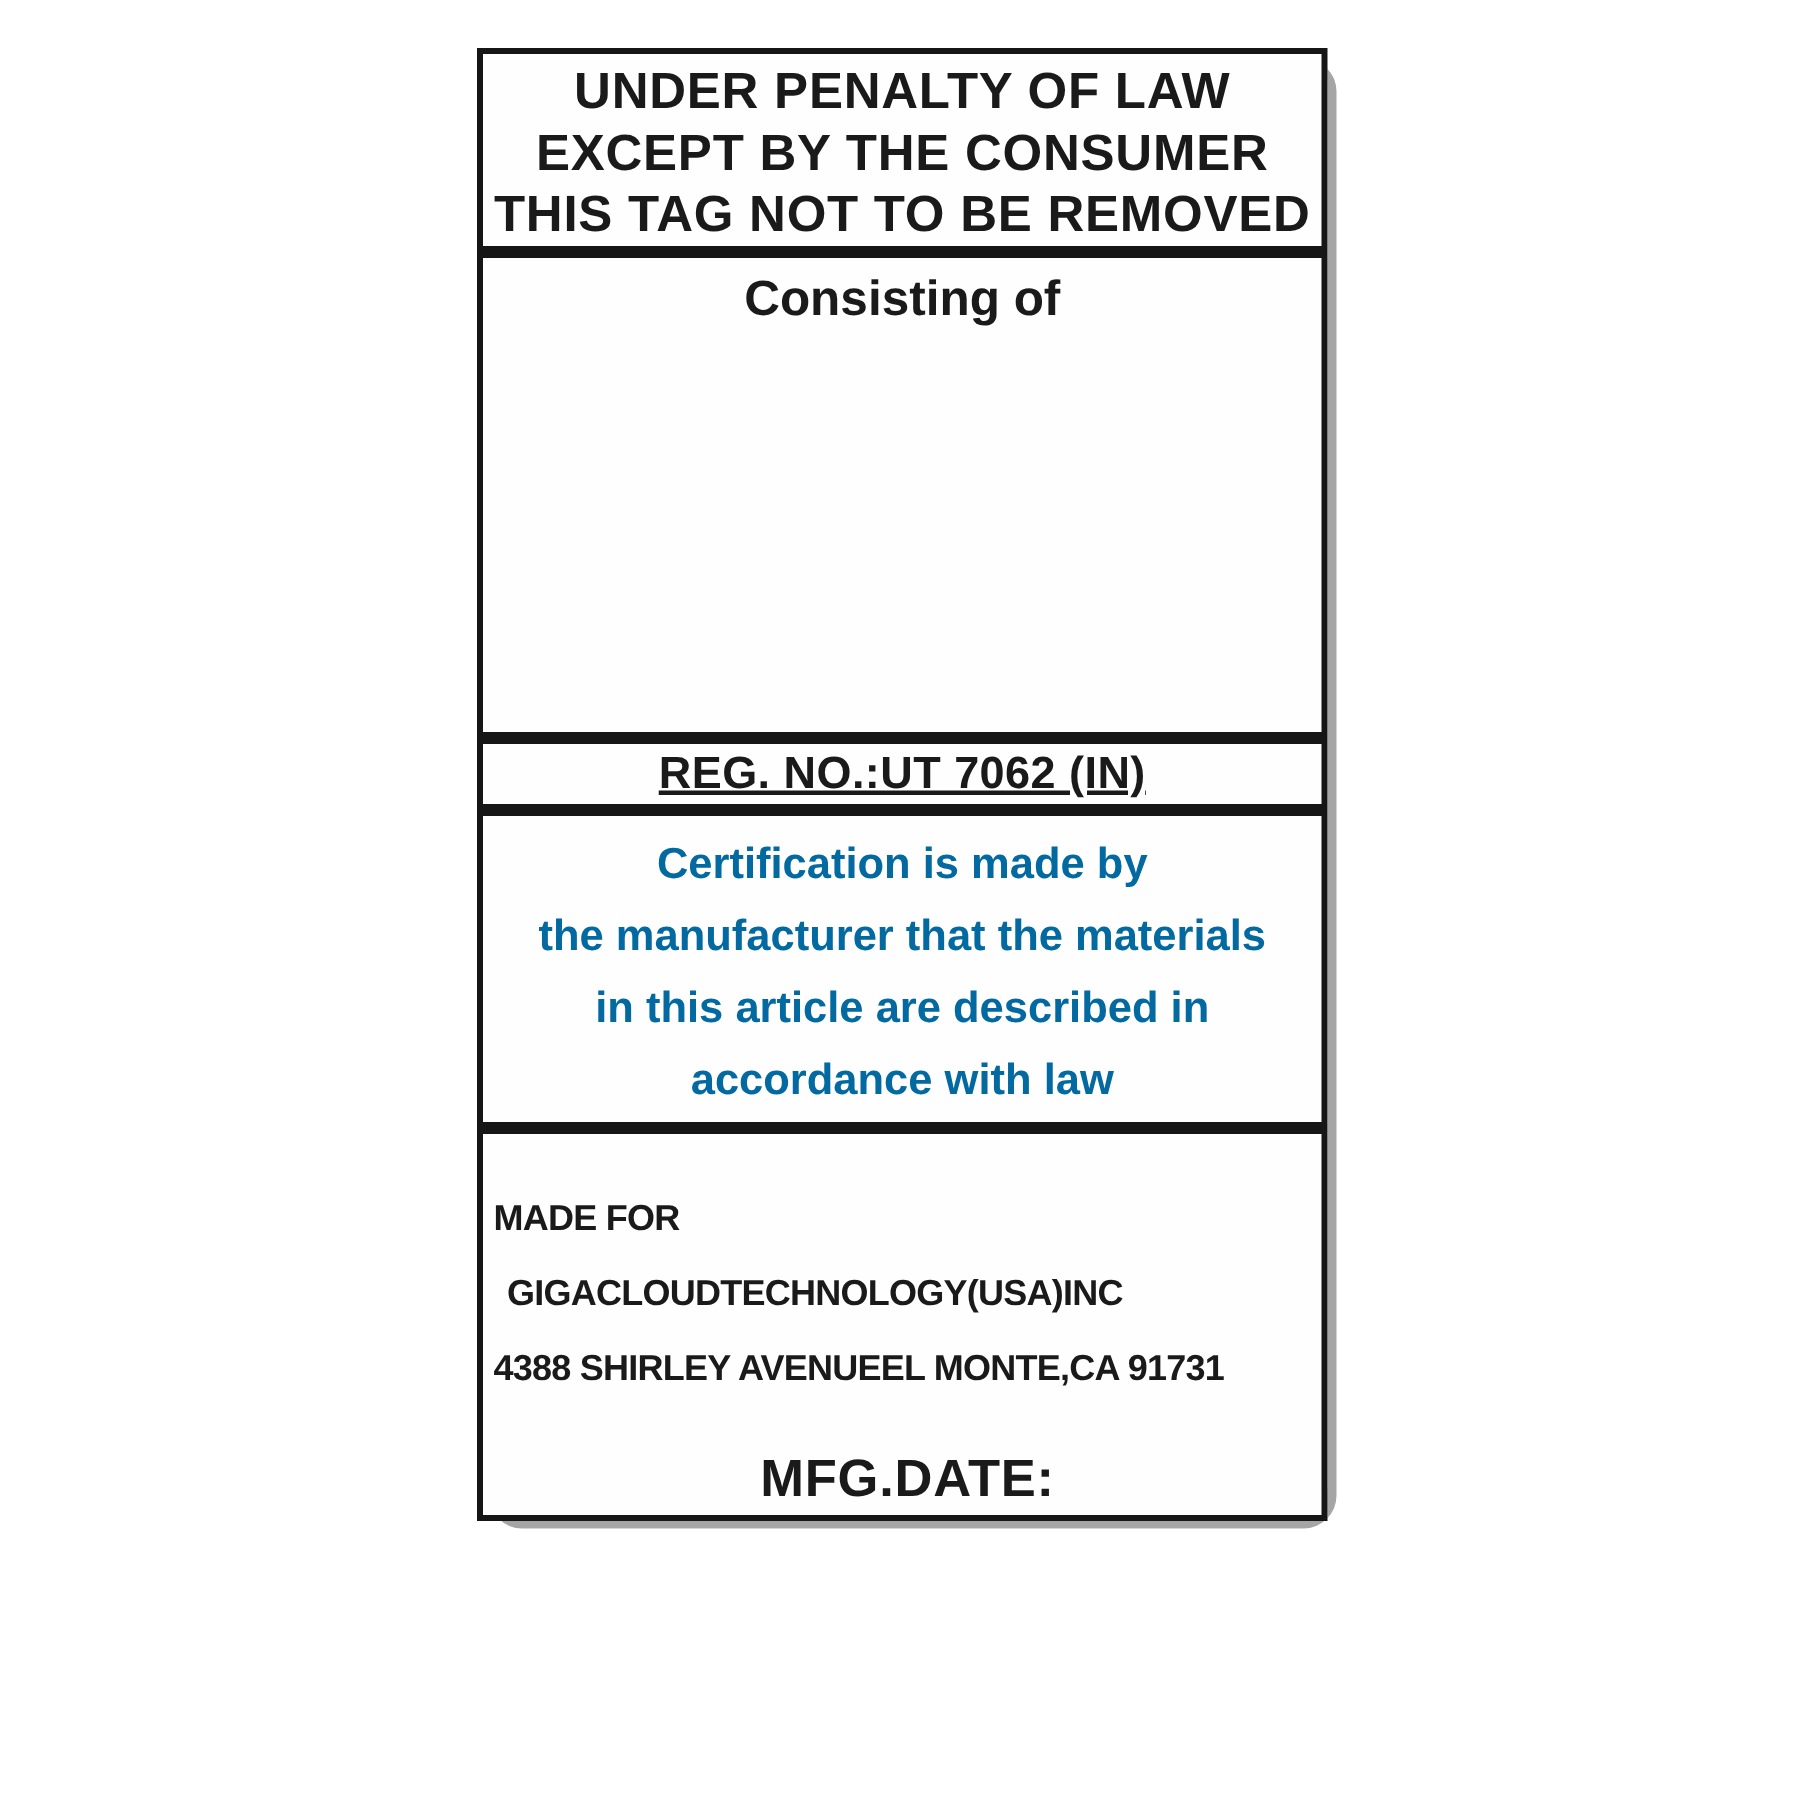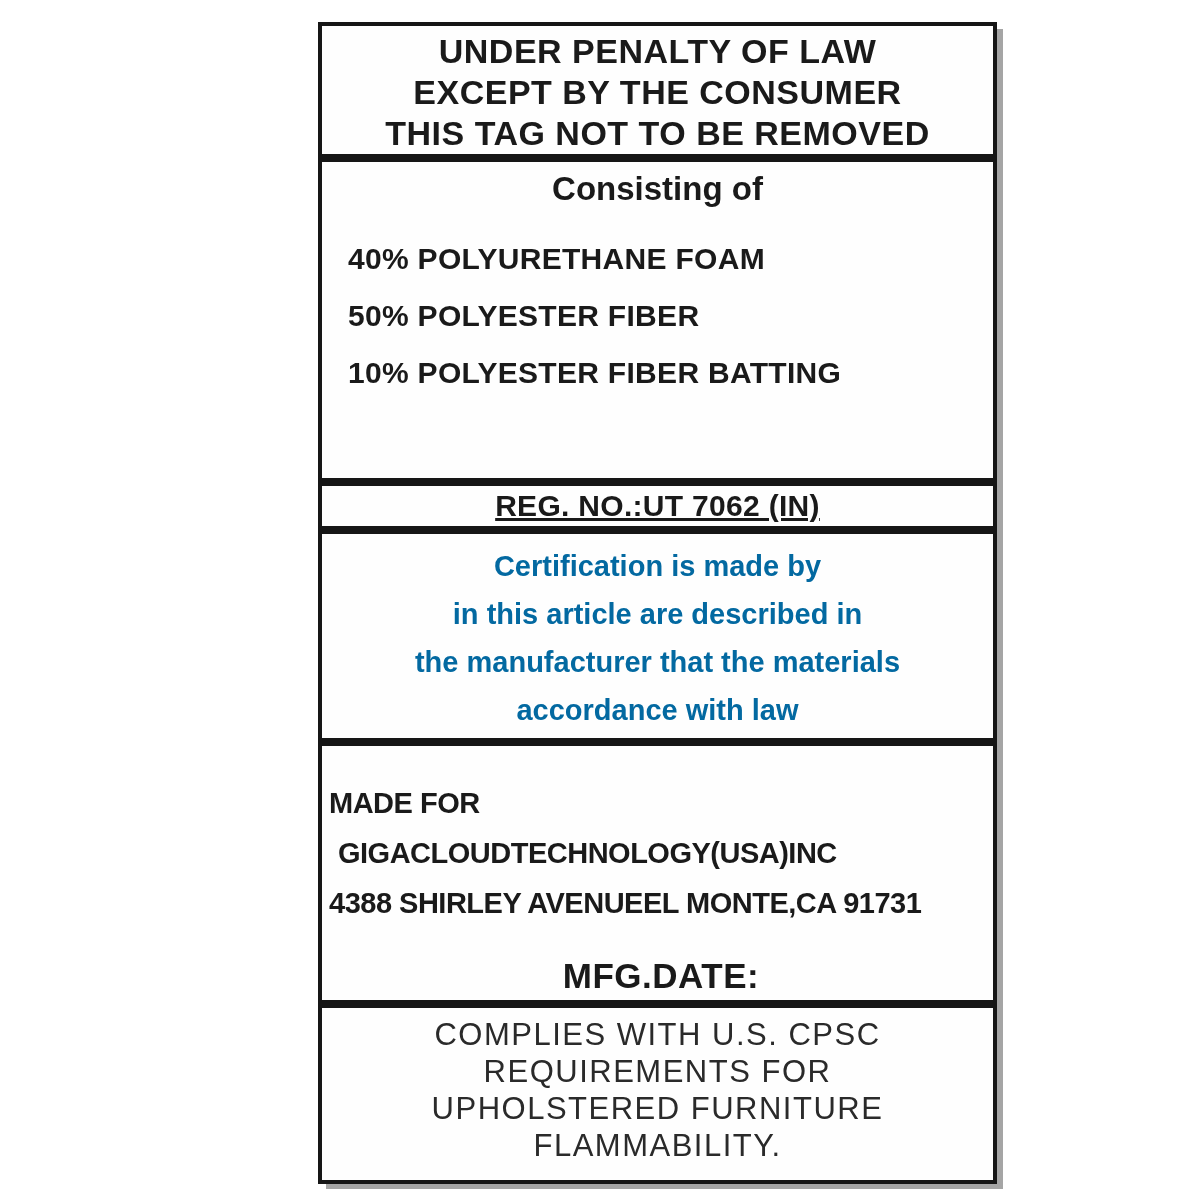--- a/index.html
+++ b/index.html
@@ -7,23 +7,24 @@
     width: 1200px;
     height: 1200px;
     background: #ffffff;
     font-family: "Liberation Sans", sans-serif;
     color: #1a1a1a;
     overflow: hidden;
   }
   .label-wrap {
     position: absolute;
     left: 318px;
-    top: 22px;
-    width: 679px;
+    top: 32px;
+    width: 567px;
     box-shadow: 7px 6px 0 -1px rgba(55,55,55,0.45);
+    border-radius: 23px;
   }
   .box {
     border: 4px solid #161616;
     background: #fefefe;
     width: 100%;
   }
   
   .sec-penalty {
     height: 136px;
     text-align: center;
@@ -67,21 +68,21 @@
     font-weight: 700;
     font-size: 29px;
     line-height: 48px;
     padding-top: 8px;
     color: #0369a1;
   }
   
   .sec-madefor { height: 262px; padding-top: 42px; padding-left: 7px; }
   .madefor-line {
     font-weight: 700;
-    font-size: 29px;
+    font-size: 24px;
     line-height: 30px;
     margin-bottom: 20px;
     letter-spacing: -0.5px;
     white-space: nowrap;
   }
   .madefor-company { padding-left: 9px; }
   .mfg-date {
     text-align: center;
     font-weight: 700;
     font-size: 35px;
@@ -108,45 +109,34 @@
   <div class="box sec-penalty">
     <div>UNDER PENALTY OF LAW</div>
     <div>EXCEPT BY THE CONSUMER</div>
     <div>THIS TAG NOT TO BE REMOVED</div>
   </div>
 
   <div class="box sec-materials">
     <div class="materials-heading">
       <div>Consisting of</div>
     </div>
-    <div class="materials-list">
-      <div class="material-item">40% POLYURETHANE FOAM</div>
-      <div class="material-item">50% POLYESTER FIBER</div>
-      <div class="material-item">10% POLYESTER FIBER BATTING</div>
-    </div>
   </div>
 
   <div class="box sec-regno">
     <div>REG. NO.:UT 7062 (IN)</div>
   </div>
 
   <div class="box sec-cert">
     <div>Certification is made by</div>
+    <div>the manufacturer that the materials</div>
     <div>in this article are described in</div>
-    <div>the manufacturer that the materials</div>
     <div>accordance with law</div>
   </div>
 
   <div class="box sec-madefor">
     <div class="madefor-line">MADE FOR</div>
     <div class="madefor-line madefor-company">GIGACLOUDTECHNOLOGY(USA)INC</div>
     <div class="madefor-line">4388 SHIRLEY AVENUEEL MONTE,CA 91731</div>
     <div class="mfg-date">MFG.DATE:</div>
   </div>
 
-  <div class="box sec-comply">
-    <div>COMPLIES WITH U.S. CPSC</div>
-    <div>REQUIREMENTS FOR</div>
-    <div>UPHOLSTERED FURNITURE</div>
-    <div>FLAMMABILITY.</div>
-  </div>
 
 </div>
 
 </body></html>

